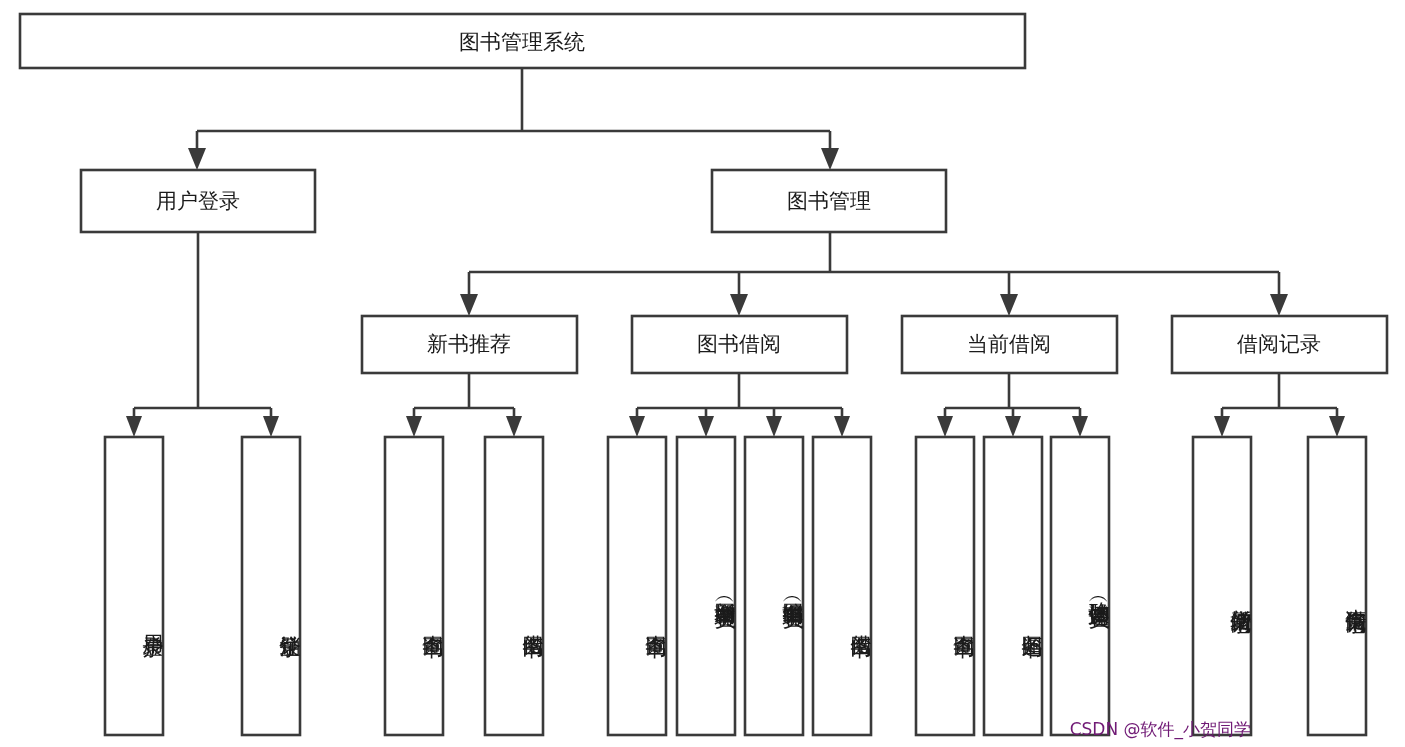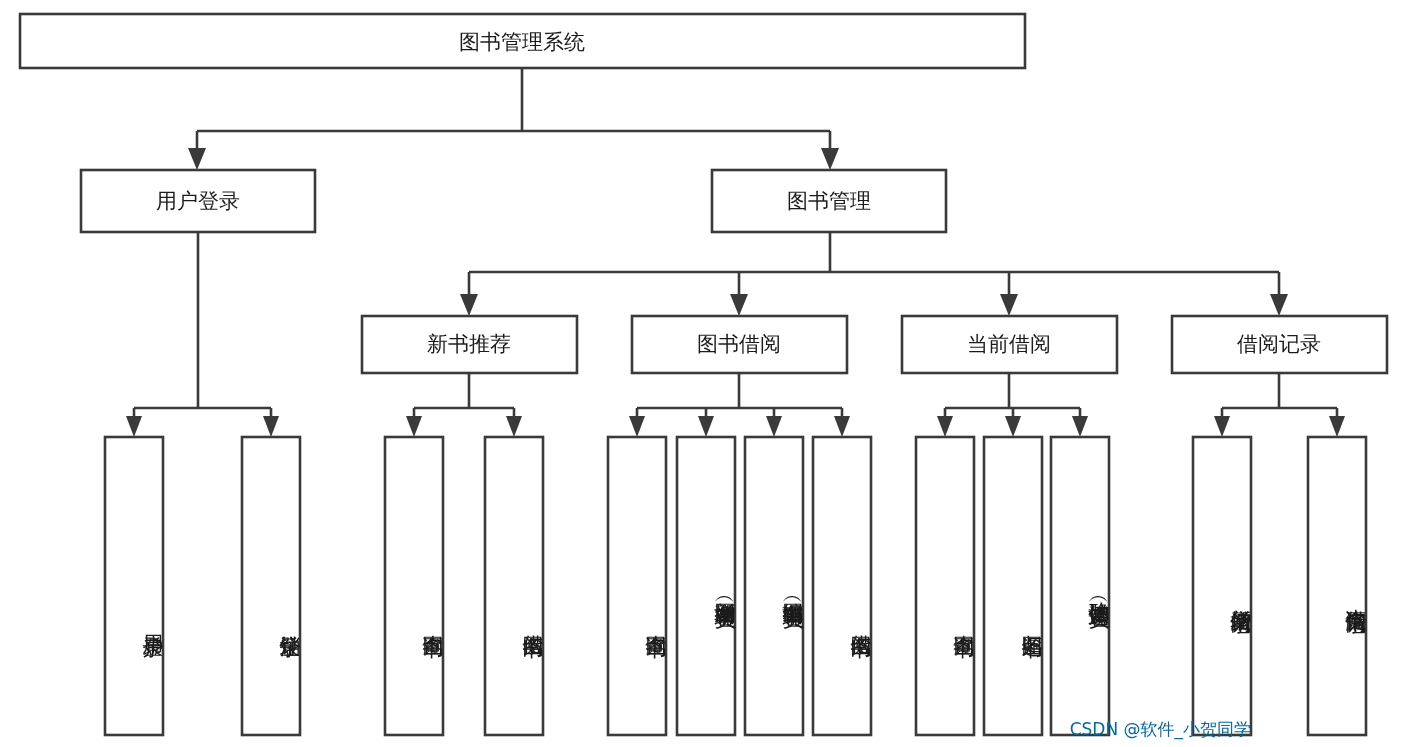--- a/index.html
+++ b/index.html
@@ -62,21 +62,21 @@
     letter-spacing: 1px;
     white-space: nowrap;
     pointer-events: none;
   }
   .watermark {
     position: absolute;
     right: 12px;
     bottom: 6px;
     font-family: "DejaVu Sans", "Liberation Sans", sans-serif;
     font-size: 17px;
-    color: #0369a1;
+    color: #701a75;
     white-space: nowrap;
     pointer-events: none;
   }
 </style>
 </head>
 <body>
 
 <div id="diagram-root">
 
   <svg class="flow" viewBox="0 0 1405 747" xmlns="http://www.w3.org/2000/svg">

